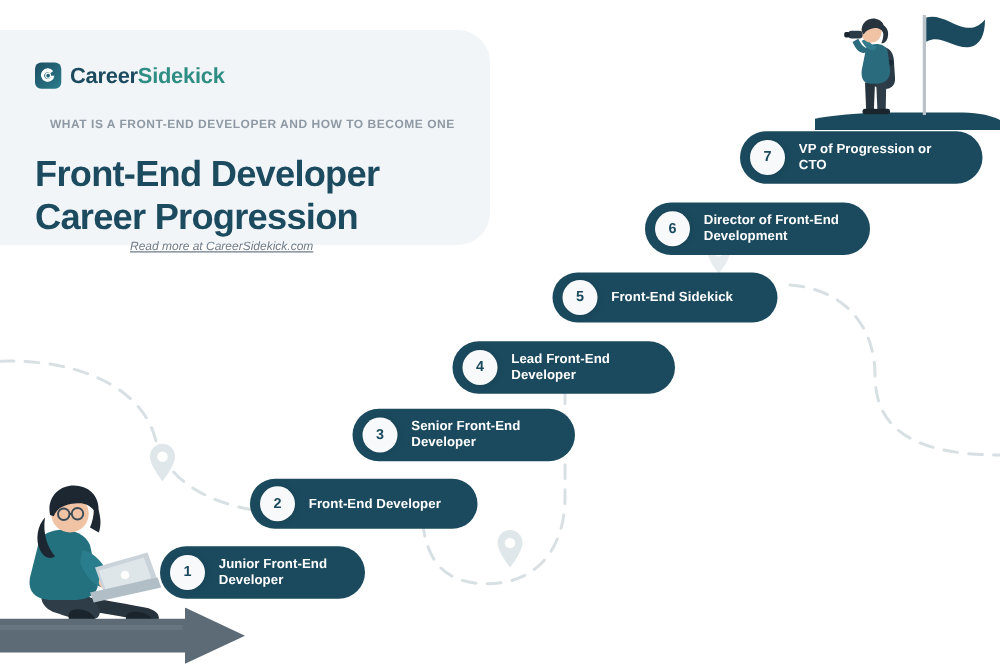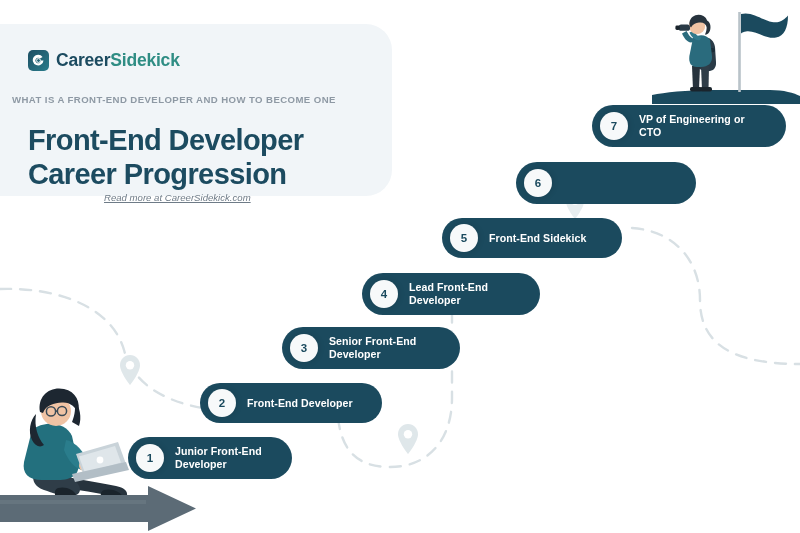--- a/index.html
+++ b/index.html
@@ -46,21 +46,21 @@
   }
   #logo-mark svg { display: block; }
   #logo-text {
     font-size: 17.5px; font-weight: bold; letter-spacing: -0.2px;
     white-space: nowrap;
   }
   .logo-career { color: #1c4b60; }
   .logo-sidekick { color: #2f8d84; }
 
   #subtitle {
-    position: absolute; left: 12px; top: 70px;
+    position: absolute; left: 40px; top: 70px;
     font-size: 9.6px; font-weight: bold; letter-spacing: 0.42px;
     color: #8e99a4; white-space: nowrap; text-align: right;
   }
   #main-title {
     position: absolute; left: 28px; top: 100px;
     font-size: 29px; font-weight: bold; line-height: 1.17;
     color: #1c4b60; letter-spacing: -0.6px;
   }
   #read-more {
     position: absolute; left: 104px; top: 192px;
@@ -182,25 +182,27 @@
 Developer</span>
   </div>
 
   <div class="step" id="step-5">
     <span class="step-num">5</span>
     <span class="step-label">Front-End Sidekick</span>
   </div>
 
   <div class="step" id="step-6">
     <span class="step-num">6</span>
+    <span class="step-label">Director of Front-End
+Development</span>
   </div>
 
   <div class="step" id="step-7">
     <span class="step-num">7</span>
-    <span class="step-label">VP of Engineering or
+    <span class="step-label">VP of Progression or
 CTO</span>
   </div>
 
   <div class="illus" id="illus-hiker">
     <svg width="148" height="104" viewBox="0 0 148 104" xmlns="http://www.w3.org/2000/svg">
 
       <path d="M-4,104 L-4,96 C8,93 30,90 62,90 L118,90 C132,90 142,93 148,96 L148,104 Z" fill="#1b4a5e"></path>
 
       <rect x="86.2" y="12" width="2.6" height="80" fill="#b9c3c9"></rect>
 

